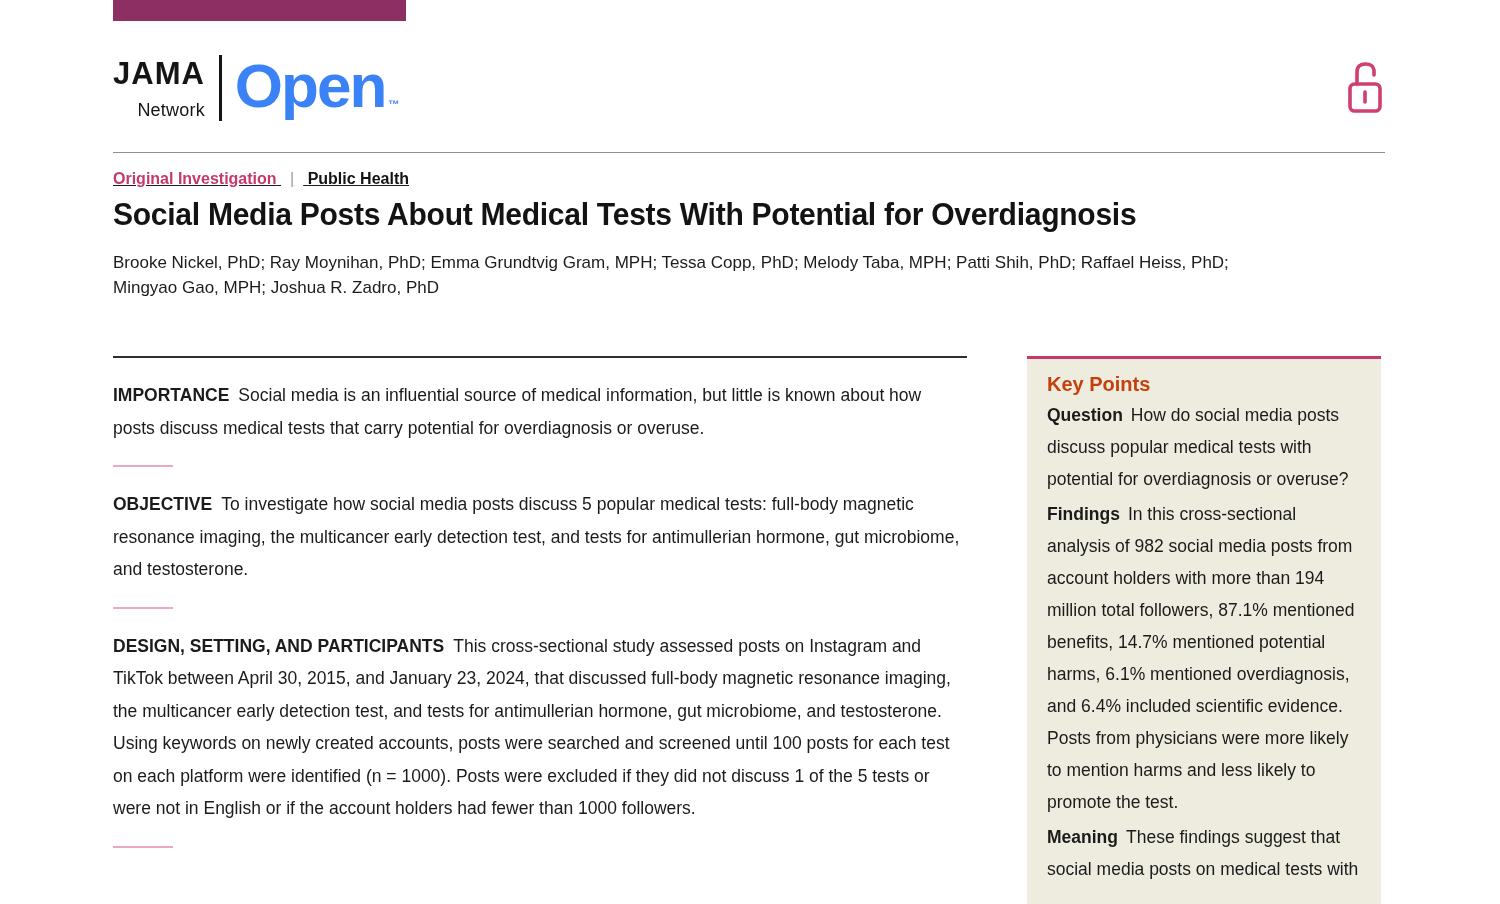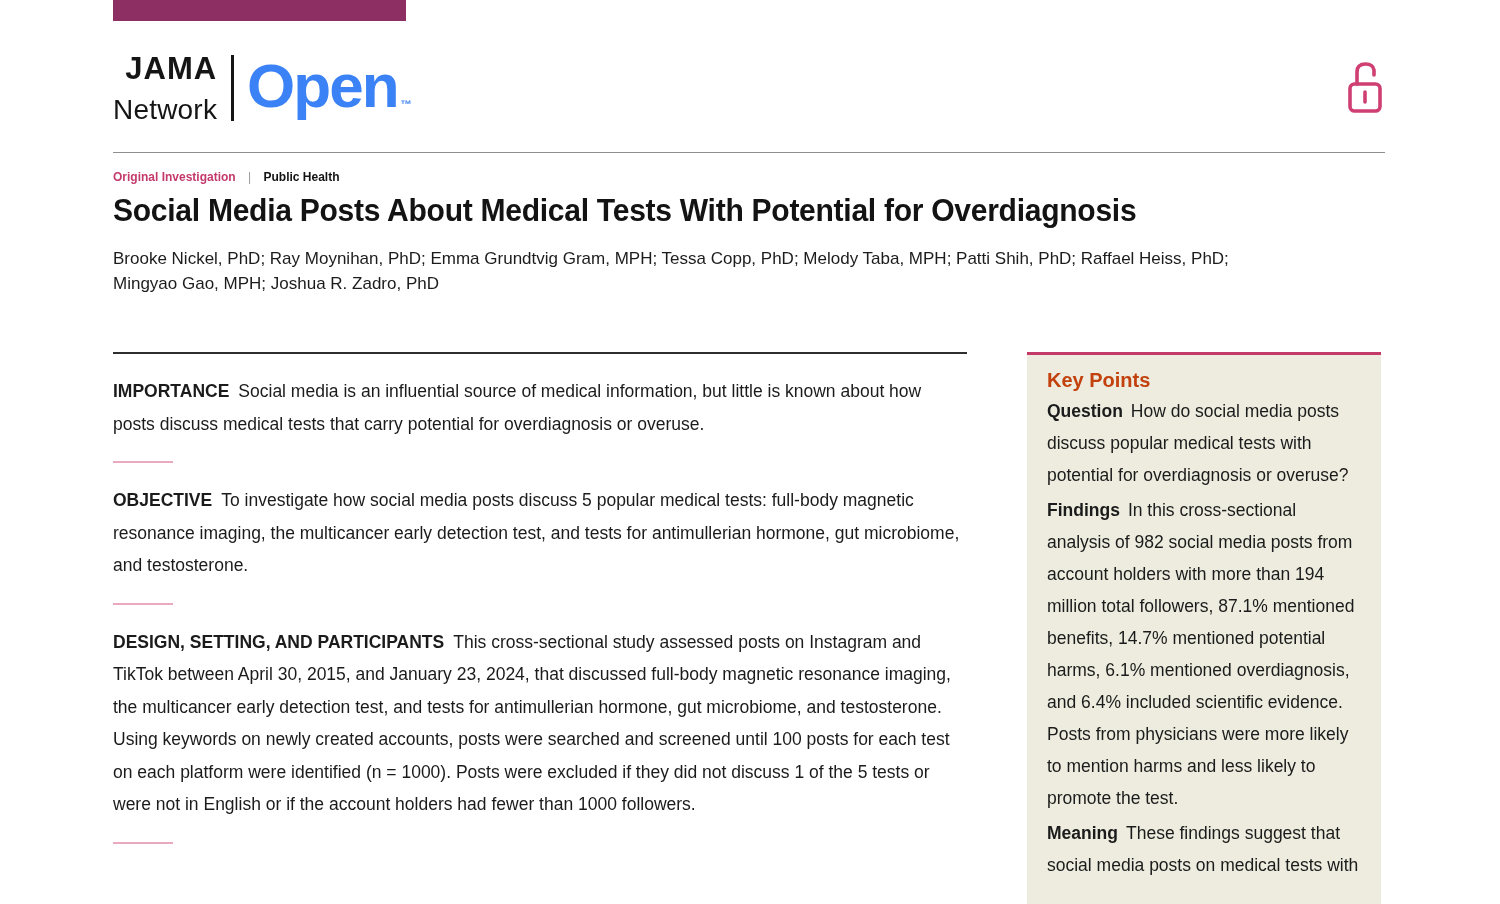--- a/index.html
+++ b/index.html
@@ -22,21 +22,21 @@
     background: #8e2f63;
   }
   .logo-row {
     margin: 33px 0 0 113px;
     display: flex;
     align-items: center;
     height: 68px;
   }
   .brand-left { text-align: right; line-height: 1; color: #151515; }
   .brand-jama { font-size: 31px; font-weight: bold; letter-spacing: 1px; display: block; }
-  .brand-network { font-size: 28px; letter-spacing: 0.2px; display: block; margin-top: 12px; }
+  .brand-network { font-size: 18px; letter-spacing: 0.2px; display: block; margin-top: 12px; }
   .brand-divider { width: 3px; height: 66px; background: #151515; margin: 0 13px 0 14px; }
   .brand-open {
     font-size: 62px;
     font-weight: bold;
     color: #3b82f6;
     letter-spacing: -2px;
     line-height: 1;
     position: relative;
     top: -2px;
     display: flex;
@@ -46,21 +46,21 @@
 
   .lock-wrap { position: absolute; left: 1343px; top: 60px; width: 44px; height: 58px; }
 
   .page-hr {
     margin: 30px 0 0 113px;
     width: 1272px;
     border-top: 1px solid #8f8f8f;
   }
 
   
-  .eyebrow { margin: 17px 8px 0 113px; font-size: 12px; font-weight: bold; }
+  .eyebrow { margin: 17px 8px 0 113px; font-size: 16px; font-weight: bold; text-decoration: underline; }
   .eyebrow .cat { color: #c4396b; }
   .eyebrow .sep { color: #9a9a9a; font-weight: normal; margin: 0 9px; }
   .eyebrow .subj { color: #131313; }
 
   .title {
     margin: 9px 0 0 113px;
     font-size: 31px;
     font-weight: bold;
     color: #131313;
     letter-spacing: -0.3px;

